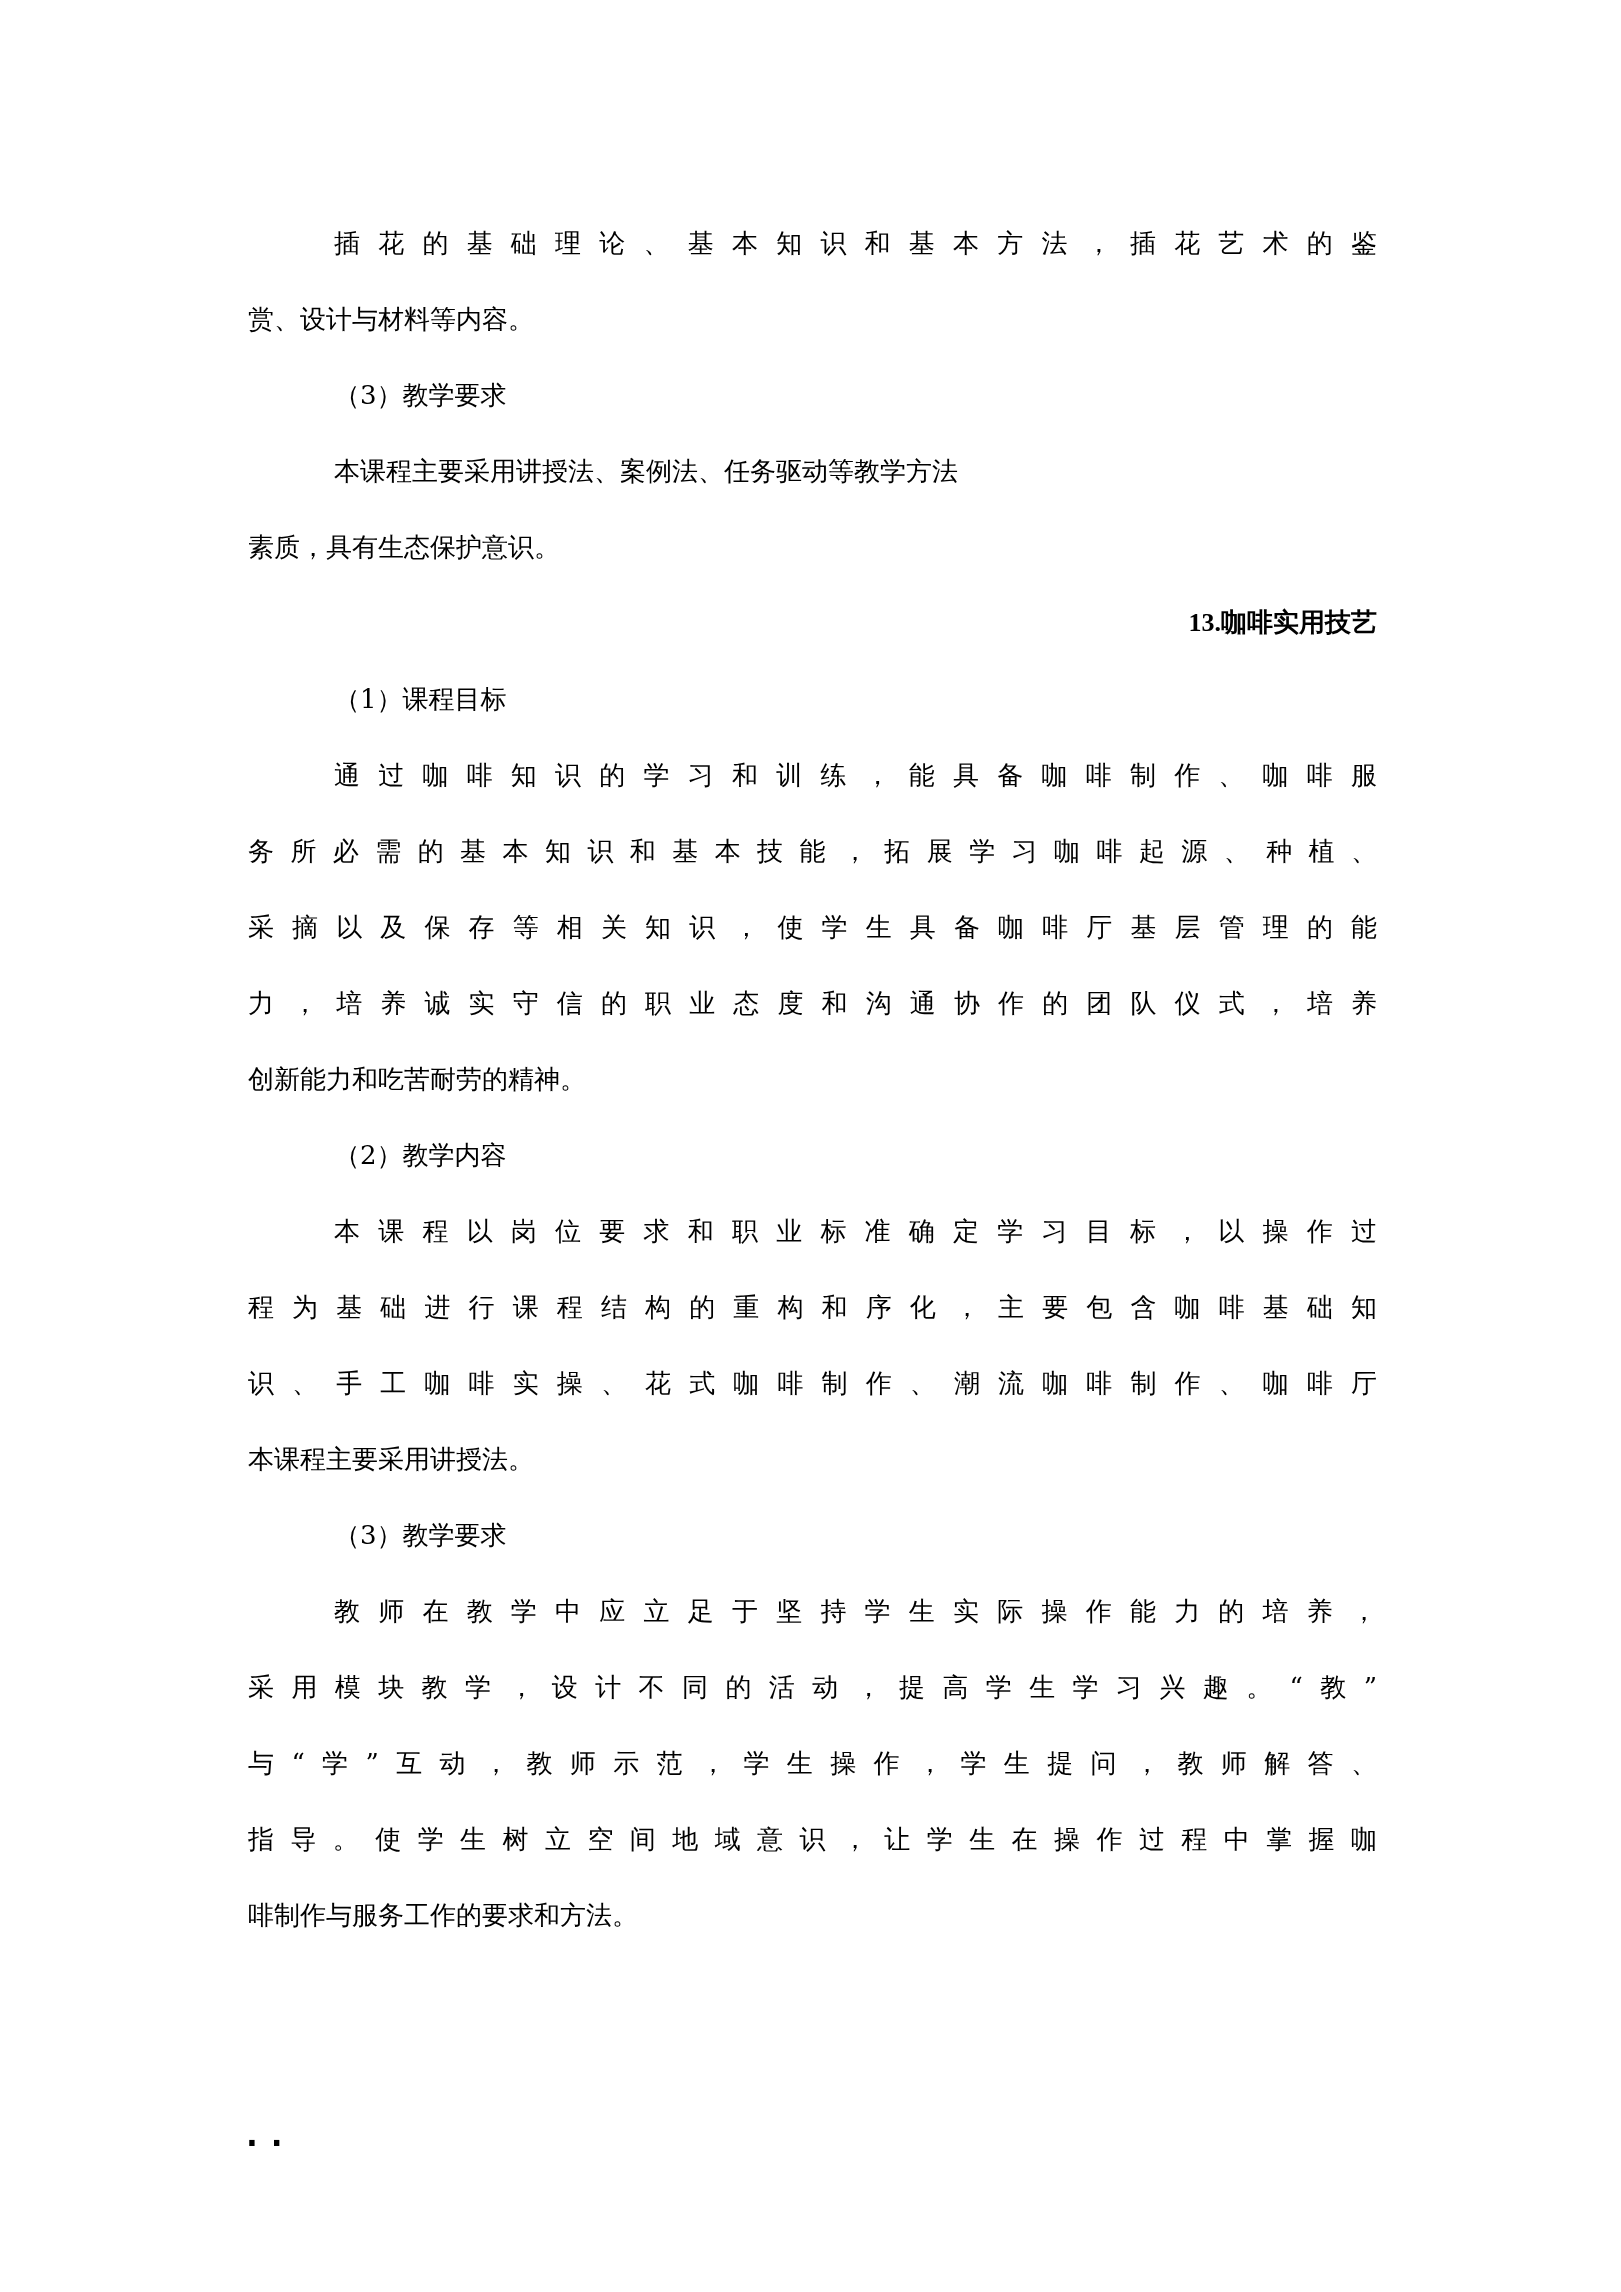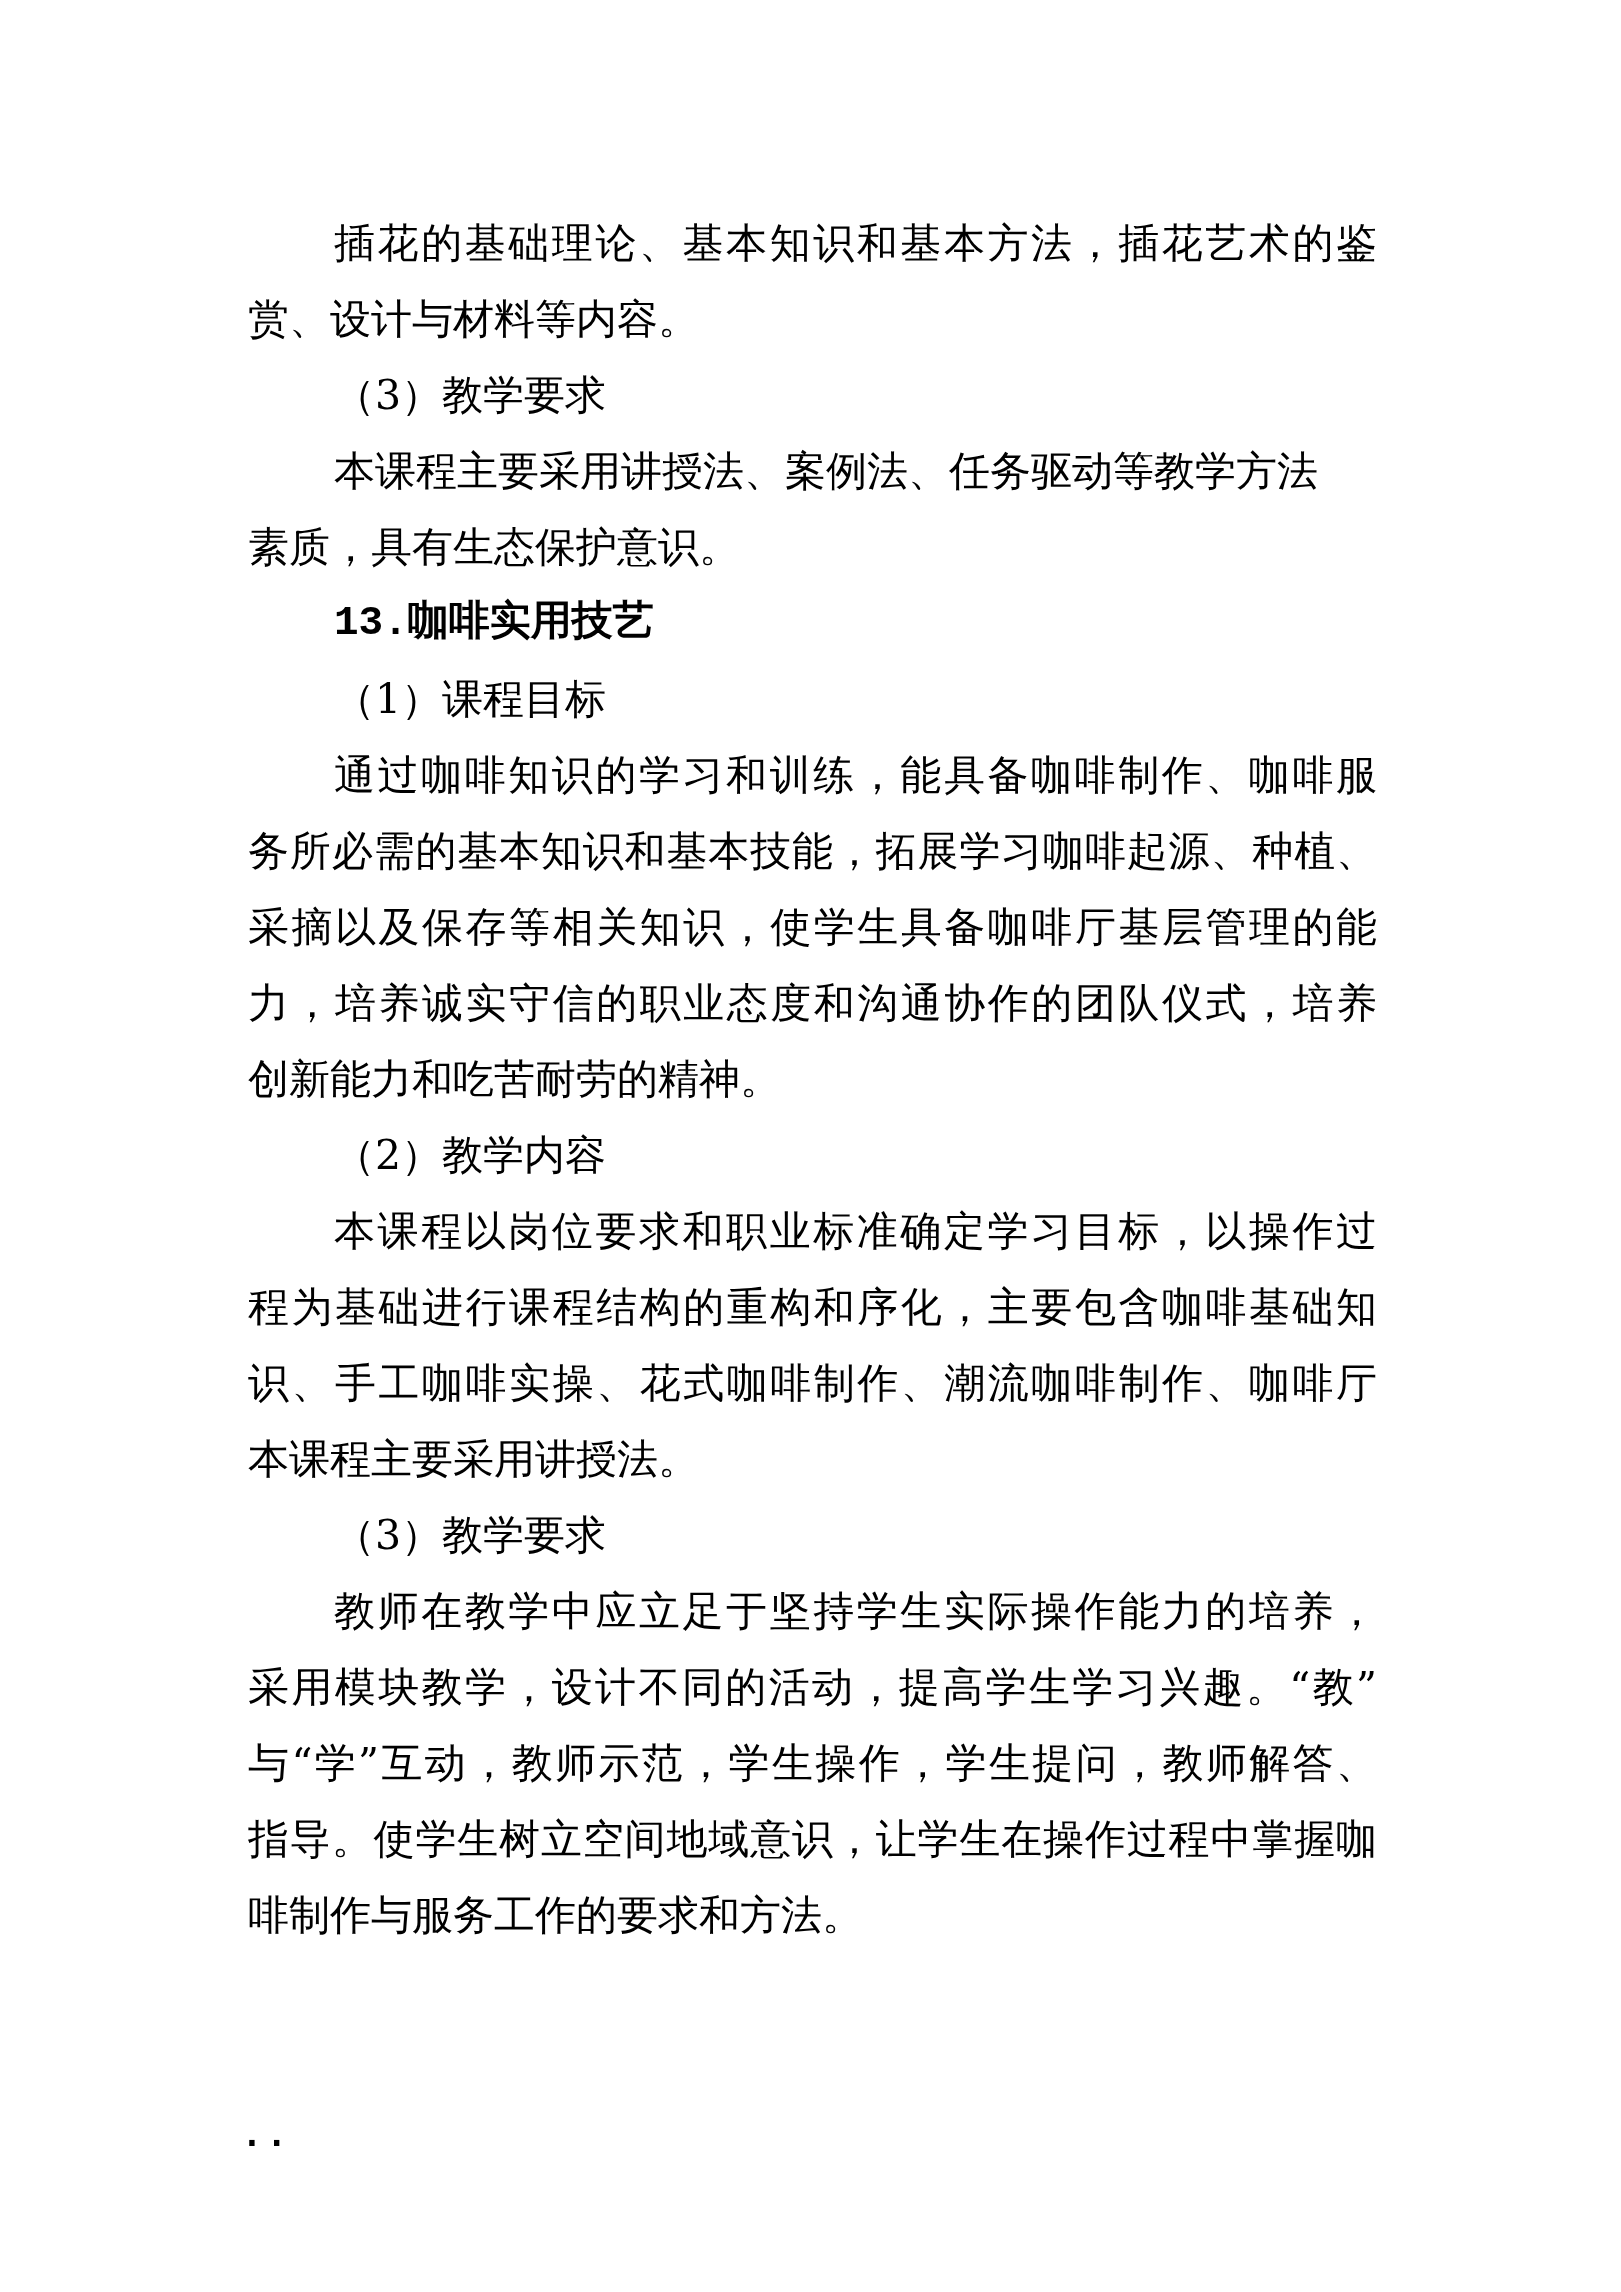--- a/index.html
+++ b/index.html
@@ -19,35 +19,36 @@
   }
   .text-block {
     position: absolute;
     left: 248px;
     top: 205px;
     width: 1129px;
   }
   .line {
     height: 76px;
     line-height: 76px;
-    font-size: 41px;
+    font-size: 26px;
     white-space: nowrap;
     text-align: left;
   }
   .line.fill {
     white-space: normal;
     text-align: justify;
     text-align-last: justify;
   }
   .line.indent {
     text-indent: 86px;
   }
   .line.heading {
     font-weight: bold;
-    font-family: Liberation Mono, monospace;
+    font-family: Liberation Serif, serif;
+    text-align: right;
   }
   .footer-mark {
     position: absolute;
     left: 242px;
     top: 2115px;
     font-size: 33px;
     letter-spacing: 4.9px;
     font-weight: bold;
     font-family: "DejaVu Sans Mono", "Liberation Mono", monospace;
     color: #000000;

